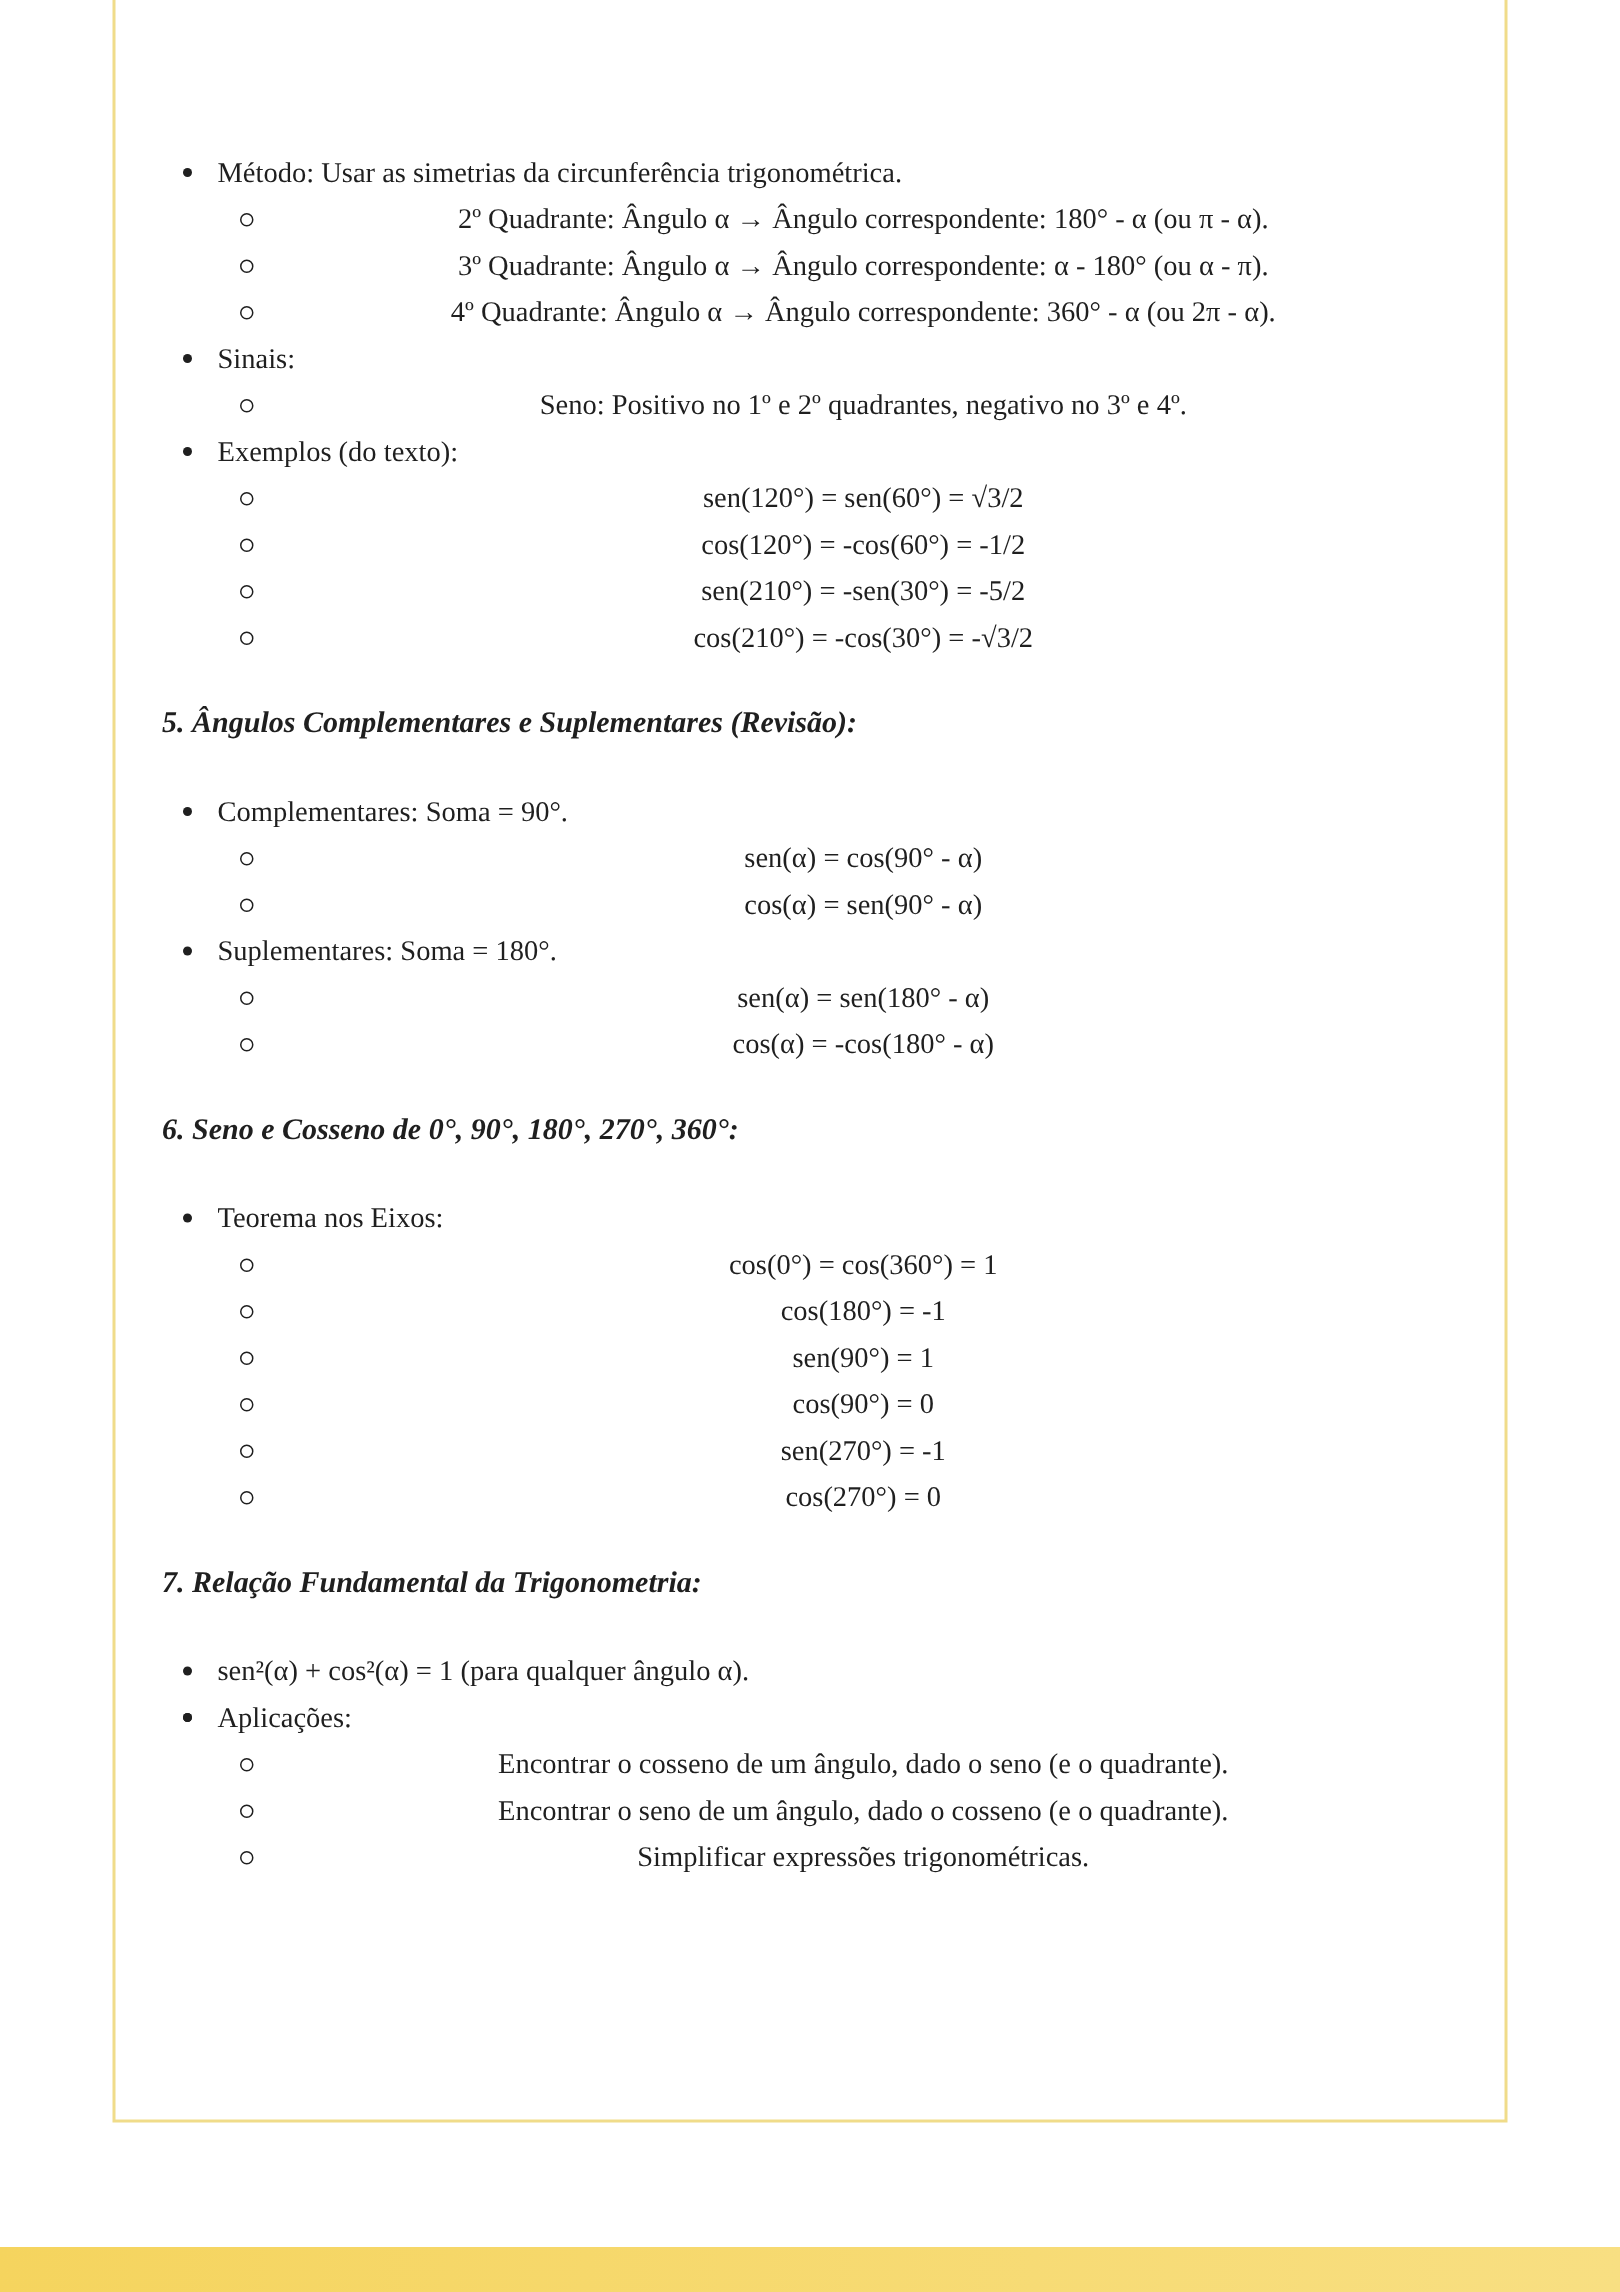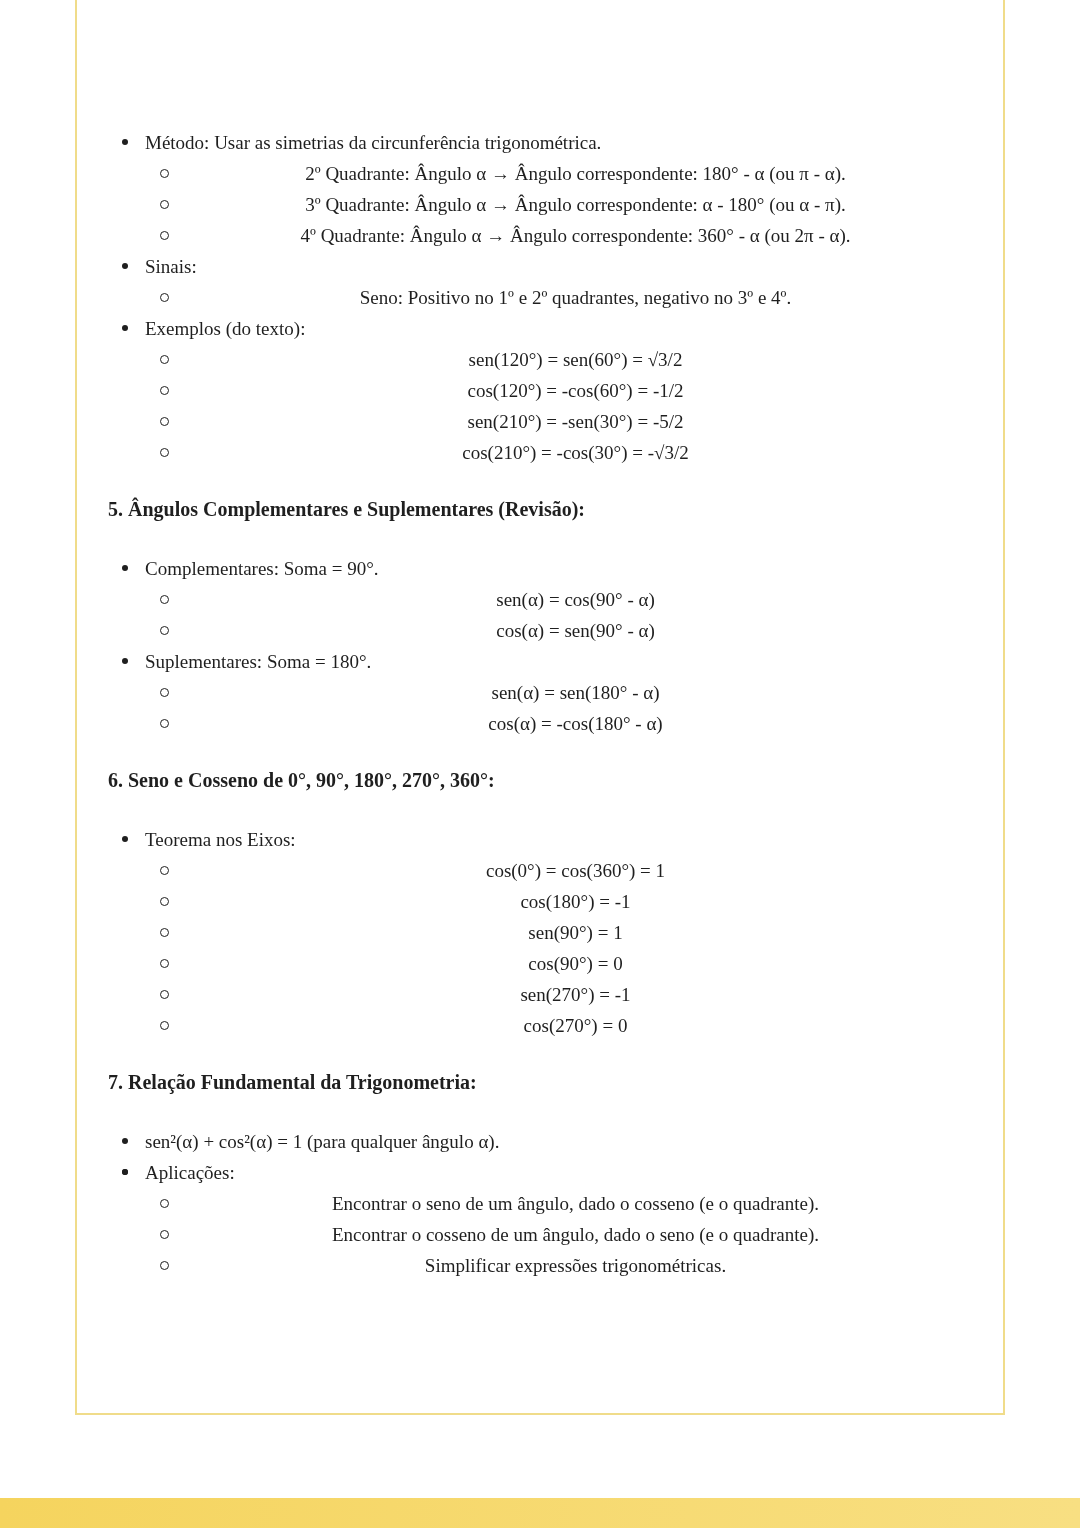--- a/index.html
+++ b/index.html
@@ -21,22 +21,23 @@
   .doc {
     padding:101px 34px 0 31px;
     font-size:19px;
     line-height:31px;
   }
   .heading {
     font-weight:700;
     font-size:20px;
     line-height:31px;
     margin:26px 0 28px 0;
+    font-style:italic;
   }
-  .list { width:100%;margin-top:27px; }
+  .list { width:100%; }
   .li { position:relative; }
   .li.level-1 { padding-left:37px; }
   .li.level-2 { padding-left:74px;text-align:center; }
   .marker-disc {
     position:absolute; left:14px; top:12px;
     width:6px; height:6px; border-radius:50%;
     background:var(--text,#1f1f1f);
   }
   .marker-ring {
     position:absolute; left:52px; top:11px;
@@ -86,20 +87,20 @@
           <div class="li level-2"><span class="marker-ring"></span><span>sen(90°) = 1</span></div>
           <div class="li level-2"><span class="marker-ring"></span><span>cos(90°) = 0</span></div>
           <div class="li level-2"><span class="marker-ring"></span><span>sen(270°) = -1</span></div>
           <div class="li level-2"><span class="marker-ring"></span><span>cos(270°) = 0</span></div>
         </div>
         <div class="heading">7. Relação Fundamental da Trigonometria:</div>
         <div class="list">
           <div class="li level-1"><span class="marker-disc"></span><span>sen²(α) + cos²(α) = 1 (para qualquer ângulo α).</span></div>
           <div class="li level-1"><span class="marker-disc"></span></div>
           <div class="li level-1"><span class="marker-disc"></span><span>Aplicações:</span></div>
+          <div class="li level-2"><span class="marker-ring"></span><span>Encontrar o cosseno de um ângulo, dado o seno (e o quadrante).</span></div>
           <div class="li level-2"><span class="marker-ring"></span><span>Encontrar o seno de um ângulo, dado o cosseno (e o quadrante).</span></div>
-          <div class="li level-2"><span class="marker-ring"></span><span>Encontrar o cosseno de um ângulo, dado o seno (e o quadrante).</span></div>
           <div class="li level-2"><span class="marker-ring"></span><span>Simplificar expressões trigonométricas.</span></div>
         </div>
       </div>
   </div>
   <div class="footer-band"></div>
 </div>
 
 </body></html>

